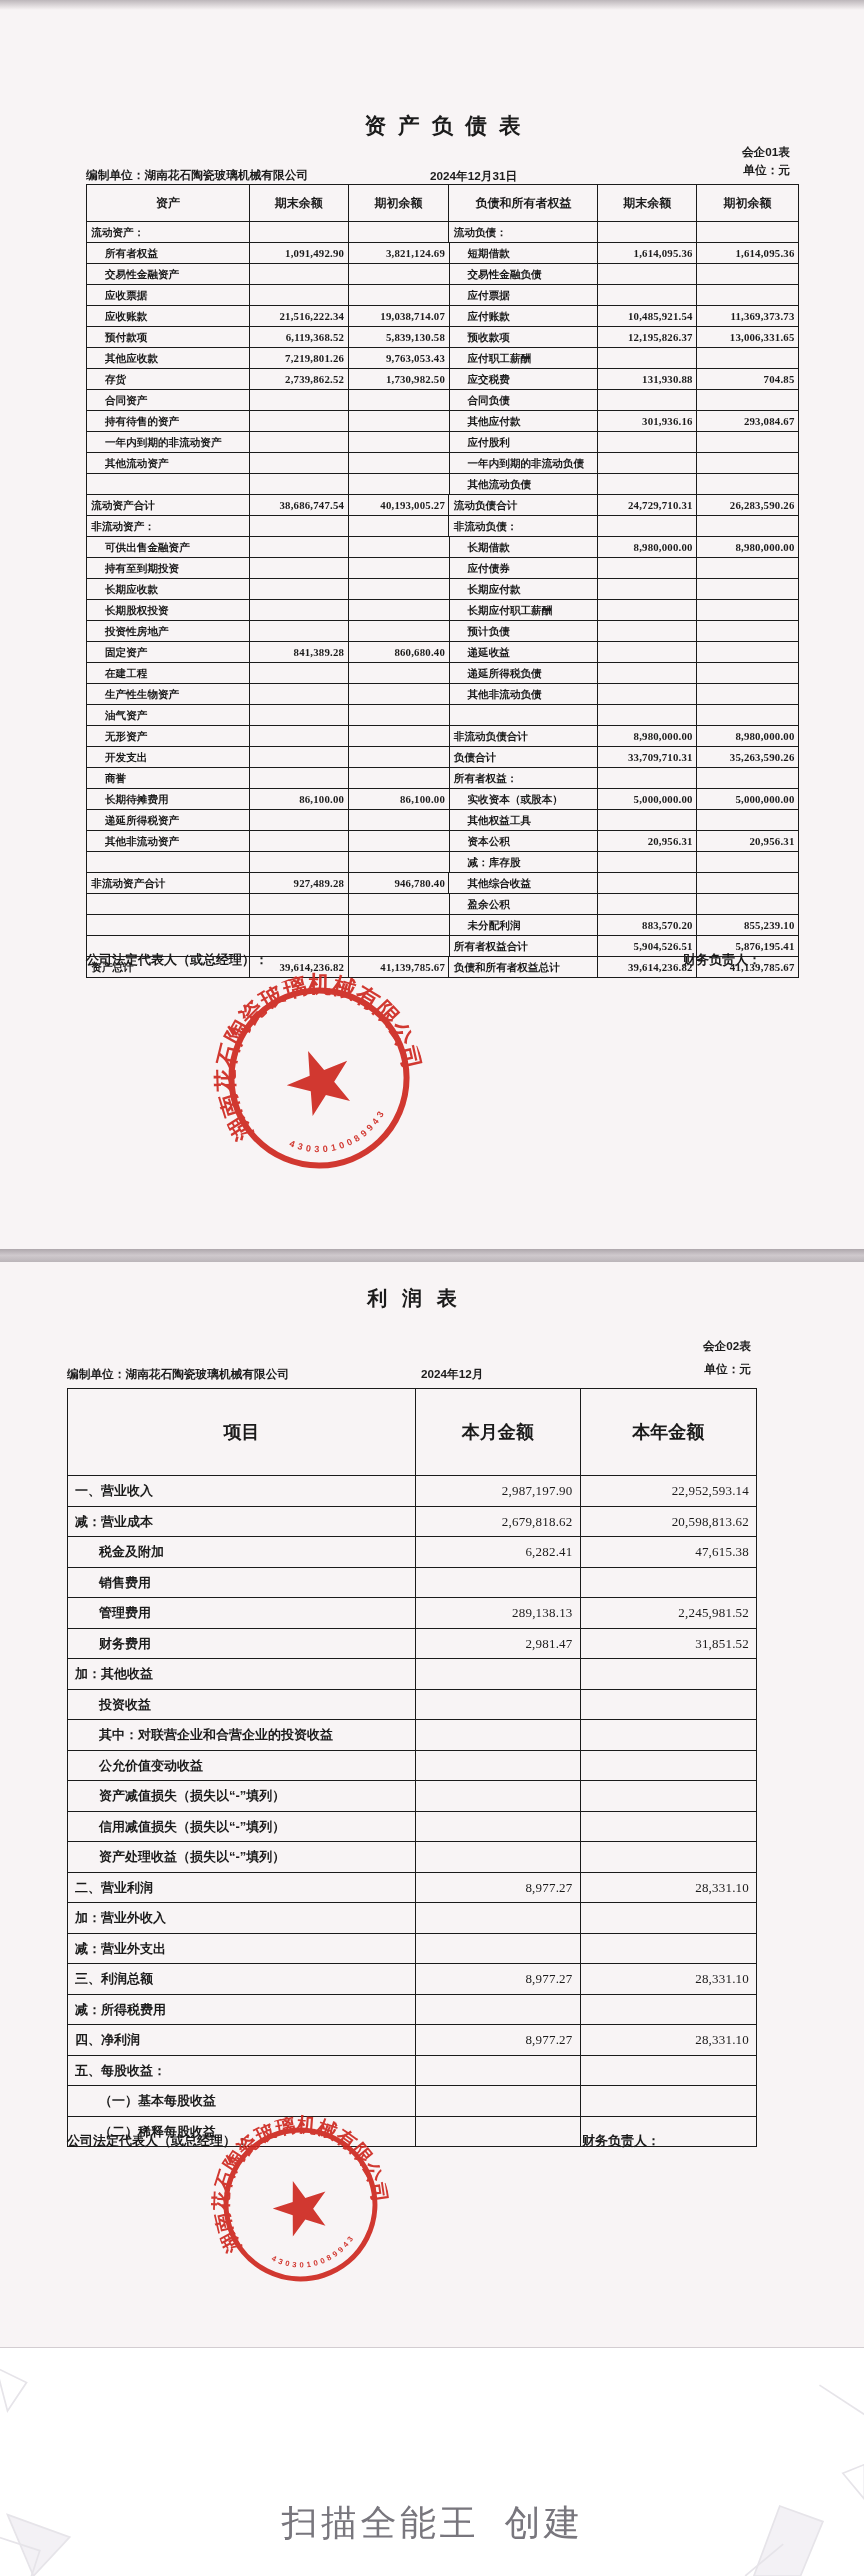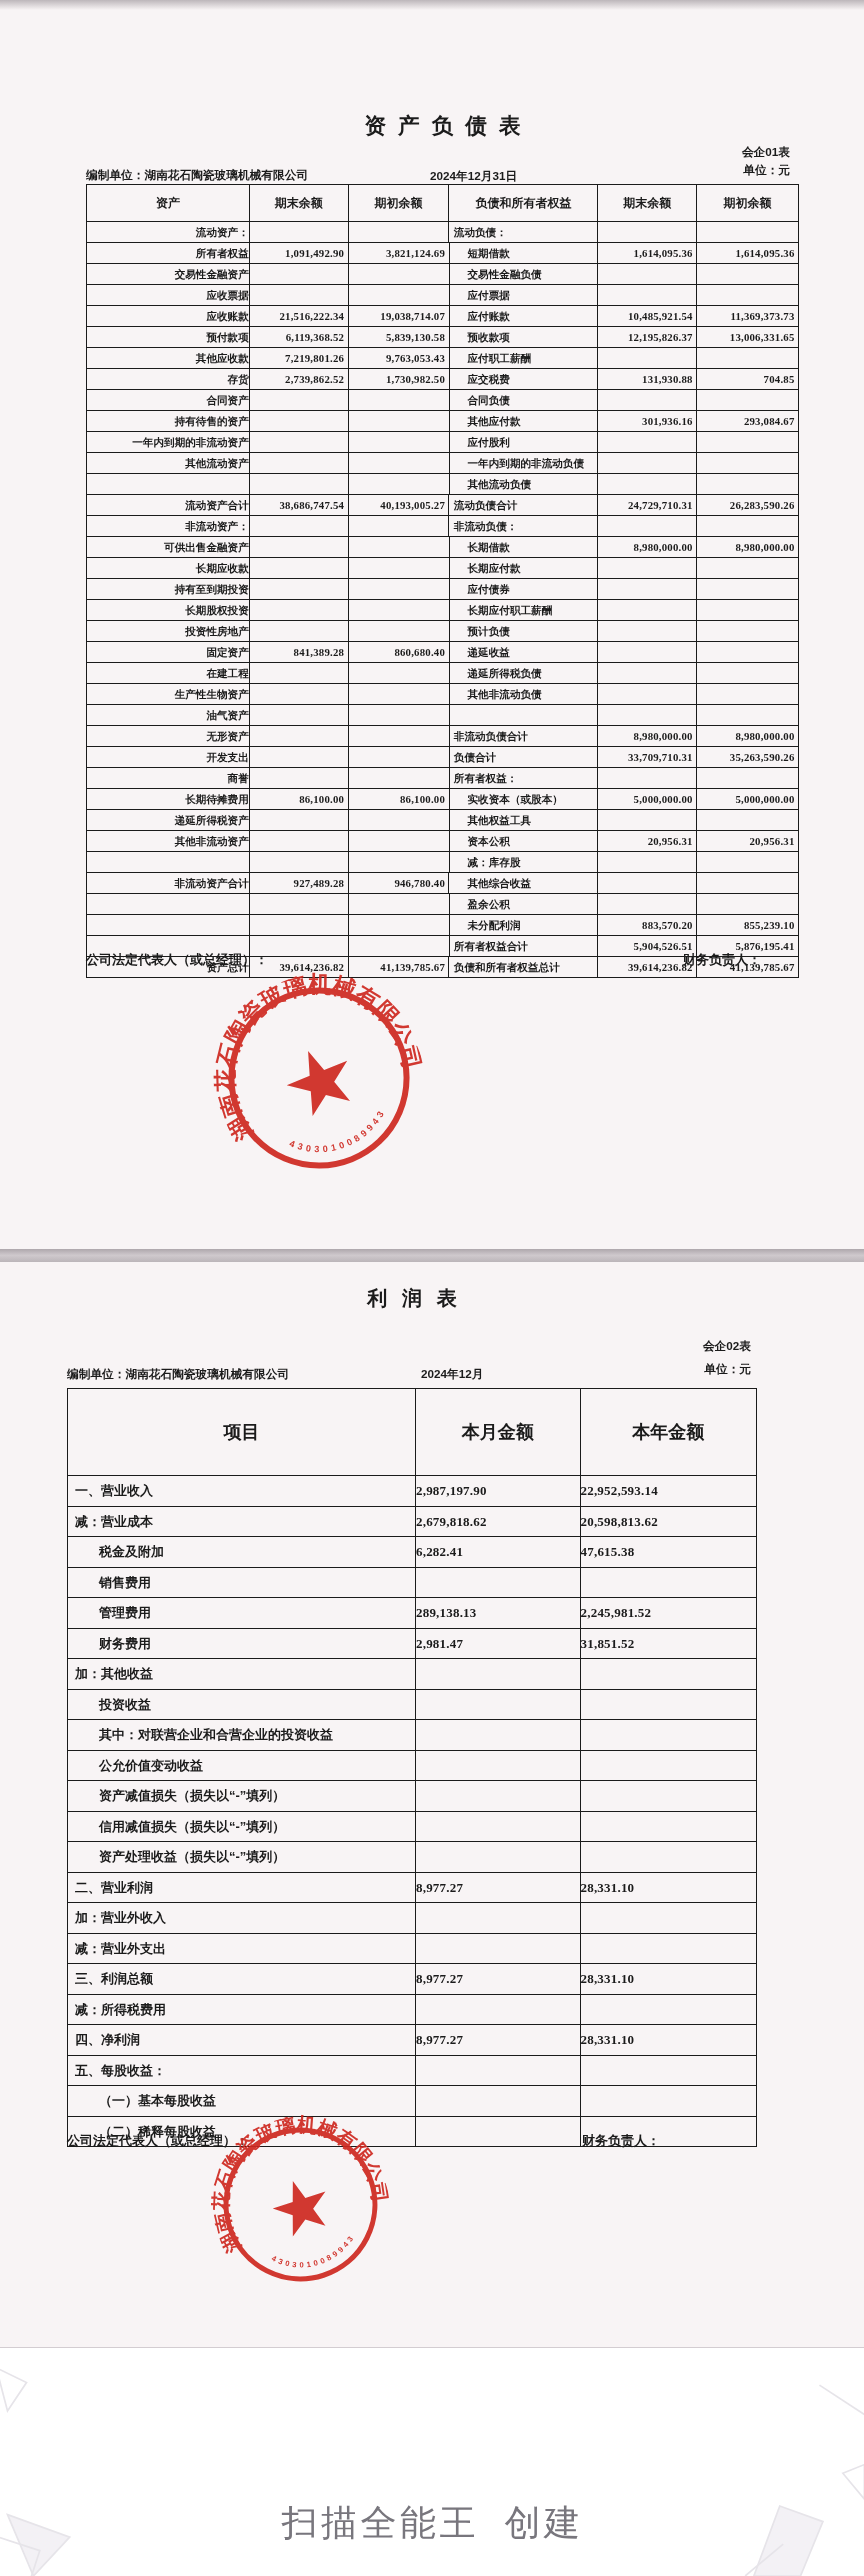--- a/index.html
+++ b/index.html
@@ -28,33 +28,33 @@
   .bs-hrow{height:36px;}
   .is-hrow{height:86px;}
   .hc{display:flex;align-items:center;justify-content:center;
       font-weight:700;border-right:0.9px solid #1b1b1b;box-sizing:border-box;}
   .bs-hrow .hc{font-size:12px;}
   .is-hrow .hc{font-size:18px;}
   .bsr{display:flex;height:20px;border-bottom:0.9px solid #1b1b1b;}
   .isr{display:flex;height:29.5px;border-bottom:0.9px solid #1b1b1b;}
   .bsr:last-child,.isr:last-child{border-bottom:none;}
   .cell{border-right:0.9px solid #1b1b1b;box-sizing:border-box;overflow:hidden;white-space:nowrap;}
-  .c-al{width:163px;text-align:right;} .c-an{width:99px;} .c-ab{width:101px;}
+  .c-al{width:163px;} .c-an{width:99px;} .c-ab{width:101px;}
   .c-ll{width:149px;} .c-le{width:99px;} .c-lb{width:101px;border-right:none;}
   .c-t{width:349px;} .c-m{width:165px;} .c-y{width:176px;border-right:none;}
   .lab{font-size:10.6px;line-height:20px;padding-left:4.3px;font-weight:600;}
   .lab.ind{padding-left:18px;}
   .lab.flush{font-weight:700;}
   .num{font-family:"Liberation Serif",serif;font-size:10.8px;font-weight:700;
        text-align:right;padding-right:3.5px;line-height:20px;letter-spacing:0.2px;}
   .lab2{font-size:13px;line-height:29px;padding-left:7px;font-weight:600;}
   .lab2.ind2{padding-left:31px;}
   .lab2.b{font-weight:700;}
-  .num2{font-family:"Liberation Serif",serif;font-size:13px;font-weight:700;
-        text-align:left;padding-right:7px;line-height:29px;letter-spacing:0.2px;}
+  .num2{font-family:"Liberation Serif",serif;font-size:13px;font-weight:400;
+        text-align:right;padding-right:7px;line-height:29px;letter-spacing:0.2px;}
   
   .sigline{position:absolute;font-size:13px;font-weight:700;white-space:nowrap;}
   
   .seal{position:absolute;opacity:.93;pointer-events:none;}
   .seal1{left:216px;top:975px;width:206px;height:206px;transform:rotate(-22deg);}
   .seal2{left:213px;top:2117px;width:175px;height:175px;transform:rotate(-18deg);}
   
   .cam-text{position:absolute;left:0;top:2499px;width:865px;text-align:center;
     font-size:36px;font-weight:500;color:#78767d;letter-spacing:3.5px;word-spacing:12px;}
   .doodles{position:absolute;left:0;top:2335px;pointer-events:none;}
@@ -207,32 +207,32 @@
       </div>
       <div class="bsr">
         <div class="cell lab c-al ind">可供出售金融资产</div>
         <div class="cell num c-an"></div>
         <div class="cell num c-ab"></div>
         <div class="cell lab c-ll ind">长期借款</div>
         <div class="cell num c-le">8,980,000.00</div>
         <div class="cell num c-lb">8,980,000.00</div>
       </div>
       <div class="bsr">
+        <div class="cell lab c-al ind">持有至到期投资</div>
+        <div class="cell num c-an"></div>
+        <div class="cell num c-ab"></div>
+        <div class="cell lab c-ll ind">应付债券</div>
+        <div class="cell num c-le"></div>
+        <div class="cell num c-lb"></div>
+      </div>
+      <div class="bsr">
         <div class="cell lab c-al ind">长期应收款</div>
         <div class="cell num c-an"></div>
         <div class="cell num c-ab"></div>
         <div class="cell lab c-ll ind">长期应付款</div>
-        <div class="cell num c-le"></div>
-        <div class="cell num c-lb"></div>
-      </div>
-      <div class="bsr">
-        <div class="cell lab c-al ind">持有至到期投资</div>
-        <div class="cell num c-an"></div>
-        <div class="cell num c-ab"></div>
-        <div class="cell lab c-ll ind">应付债券</div>
         <div class="cell num c-le"></div>
         <div class="cell num c-lb"></div>
       </div>
       <div class="bsr">
         <div class="cell lab c-al ind">长期股权投资</div>
         <div class="cell num c-an"></div>
         <div class="cell num c-ab"></div>
         <div class="cell lab c-ll ind">长期应付职工薪酬</div>
         <div class="cell num c-le"></div>
         <div class="cell num c-lb"></div>

